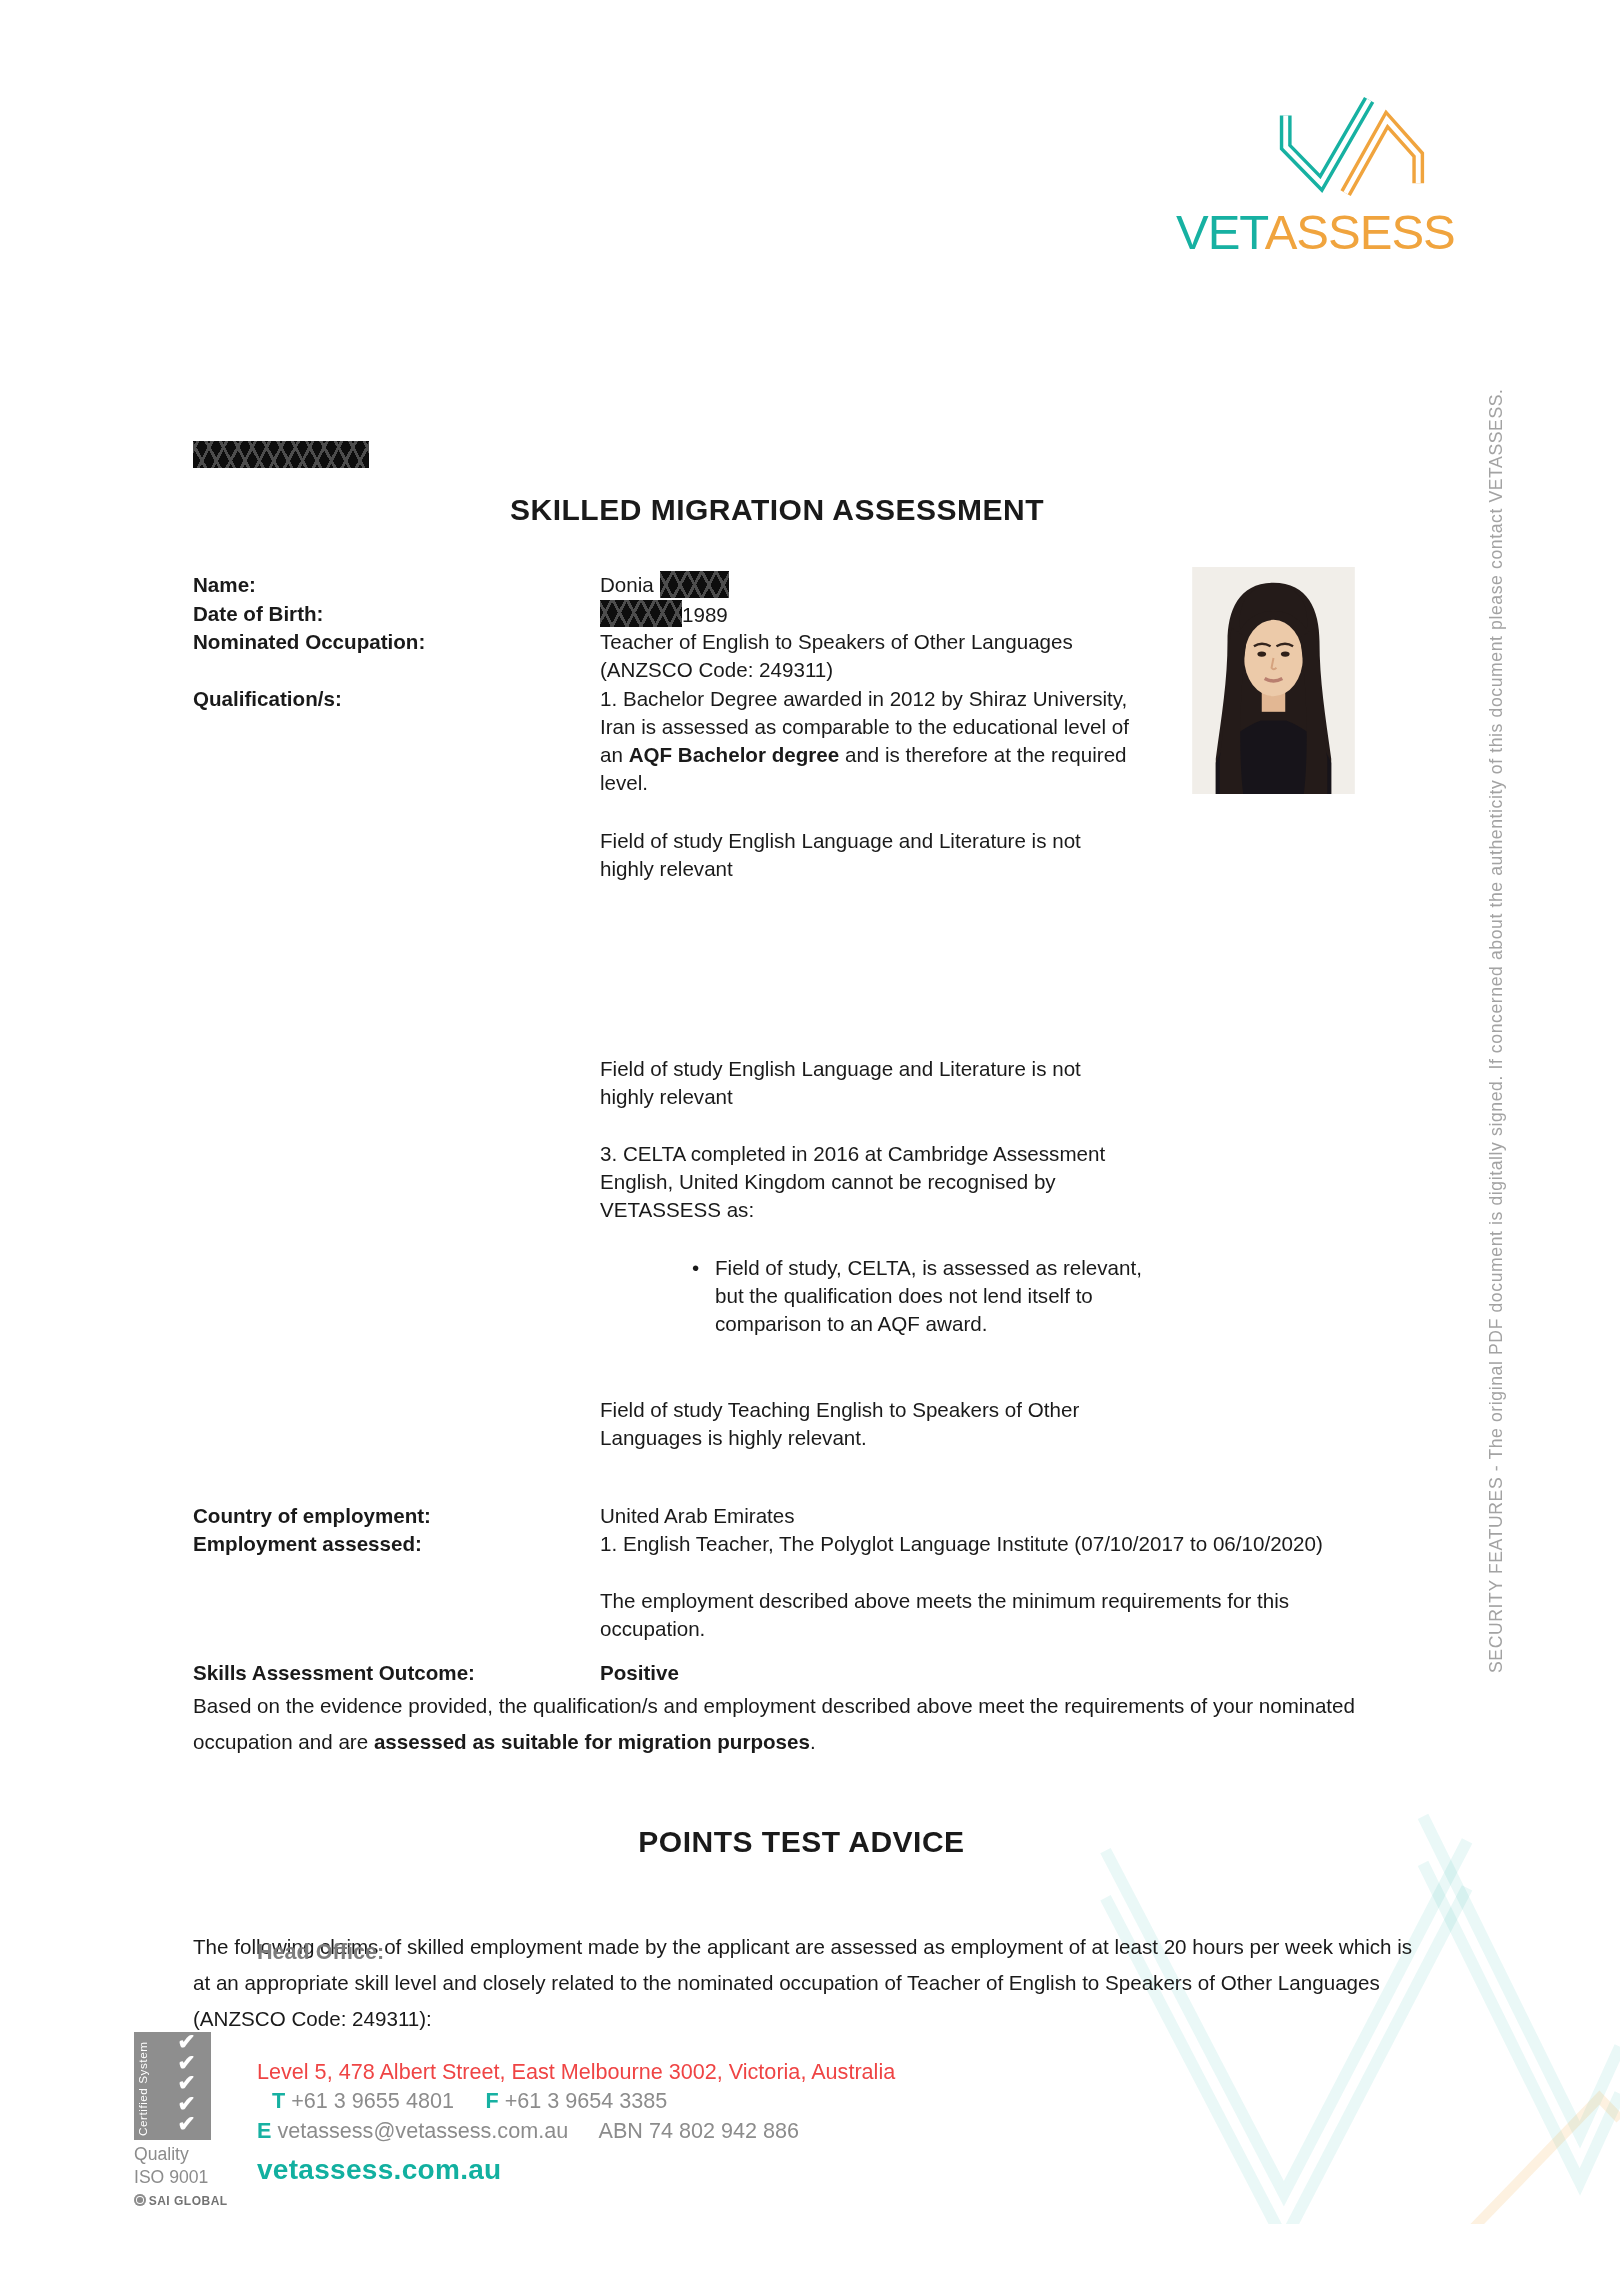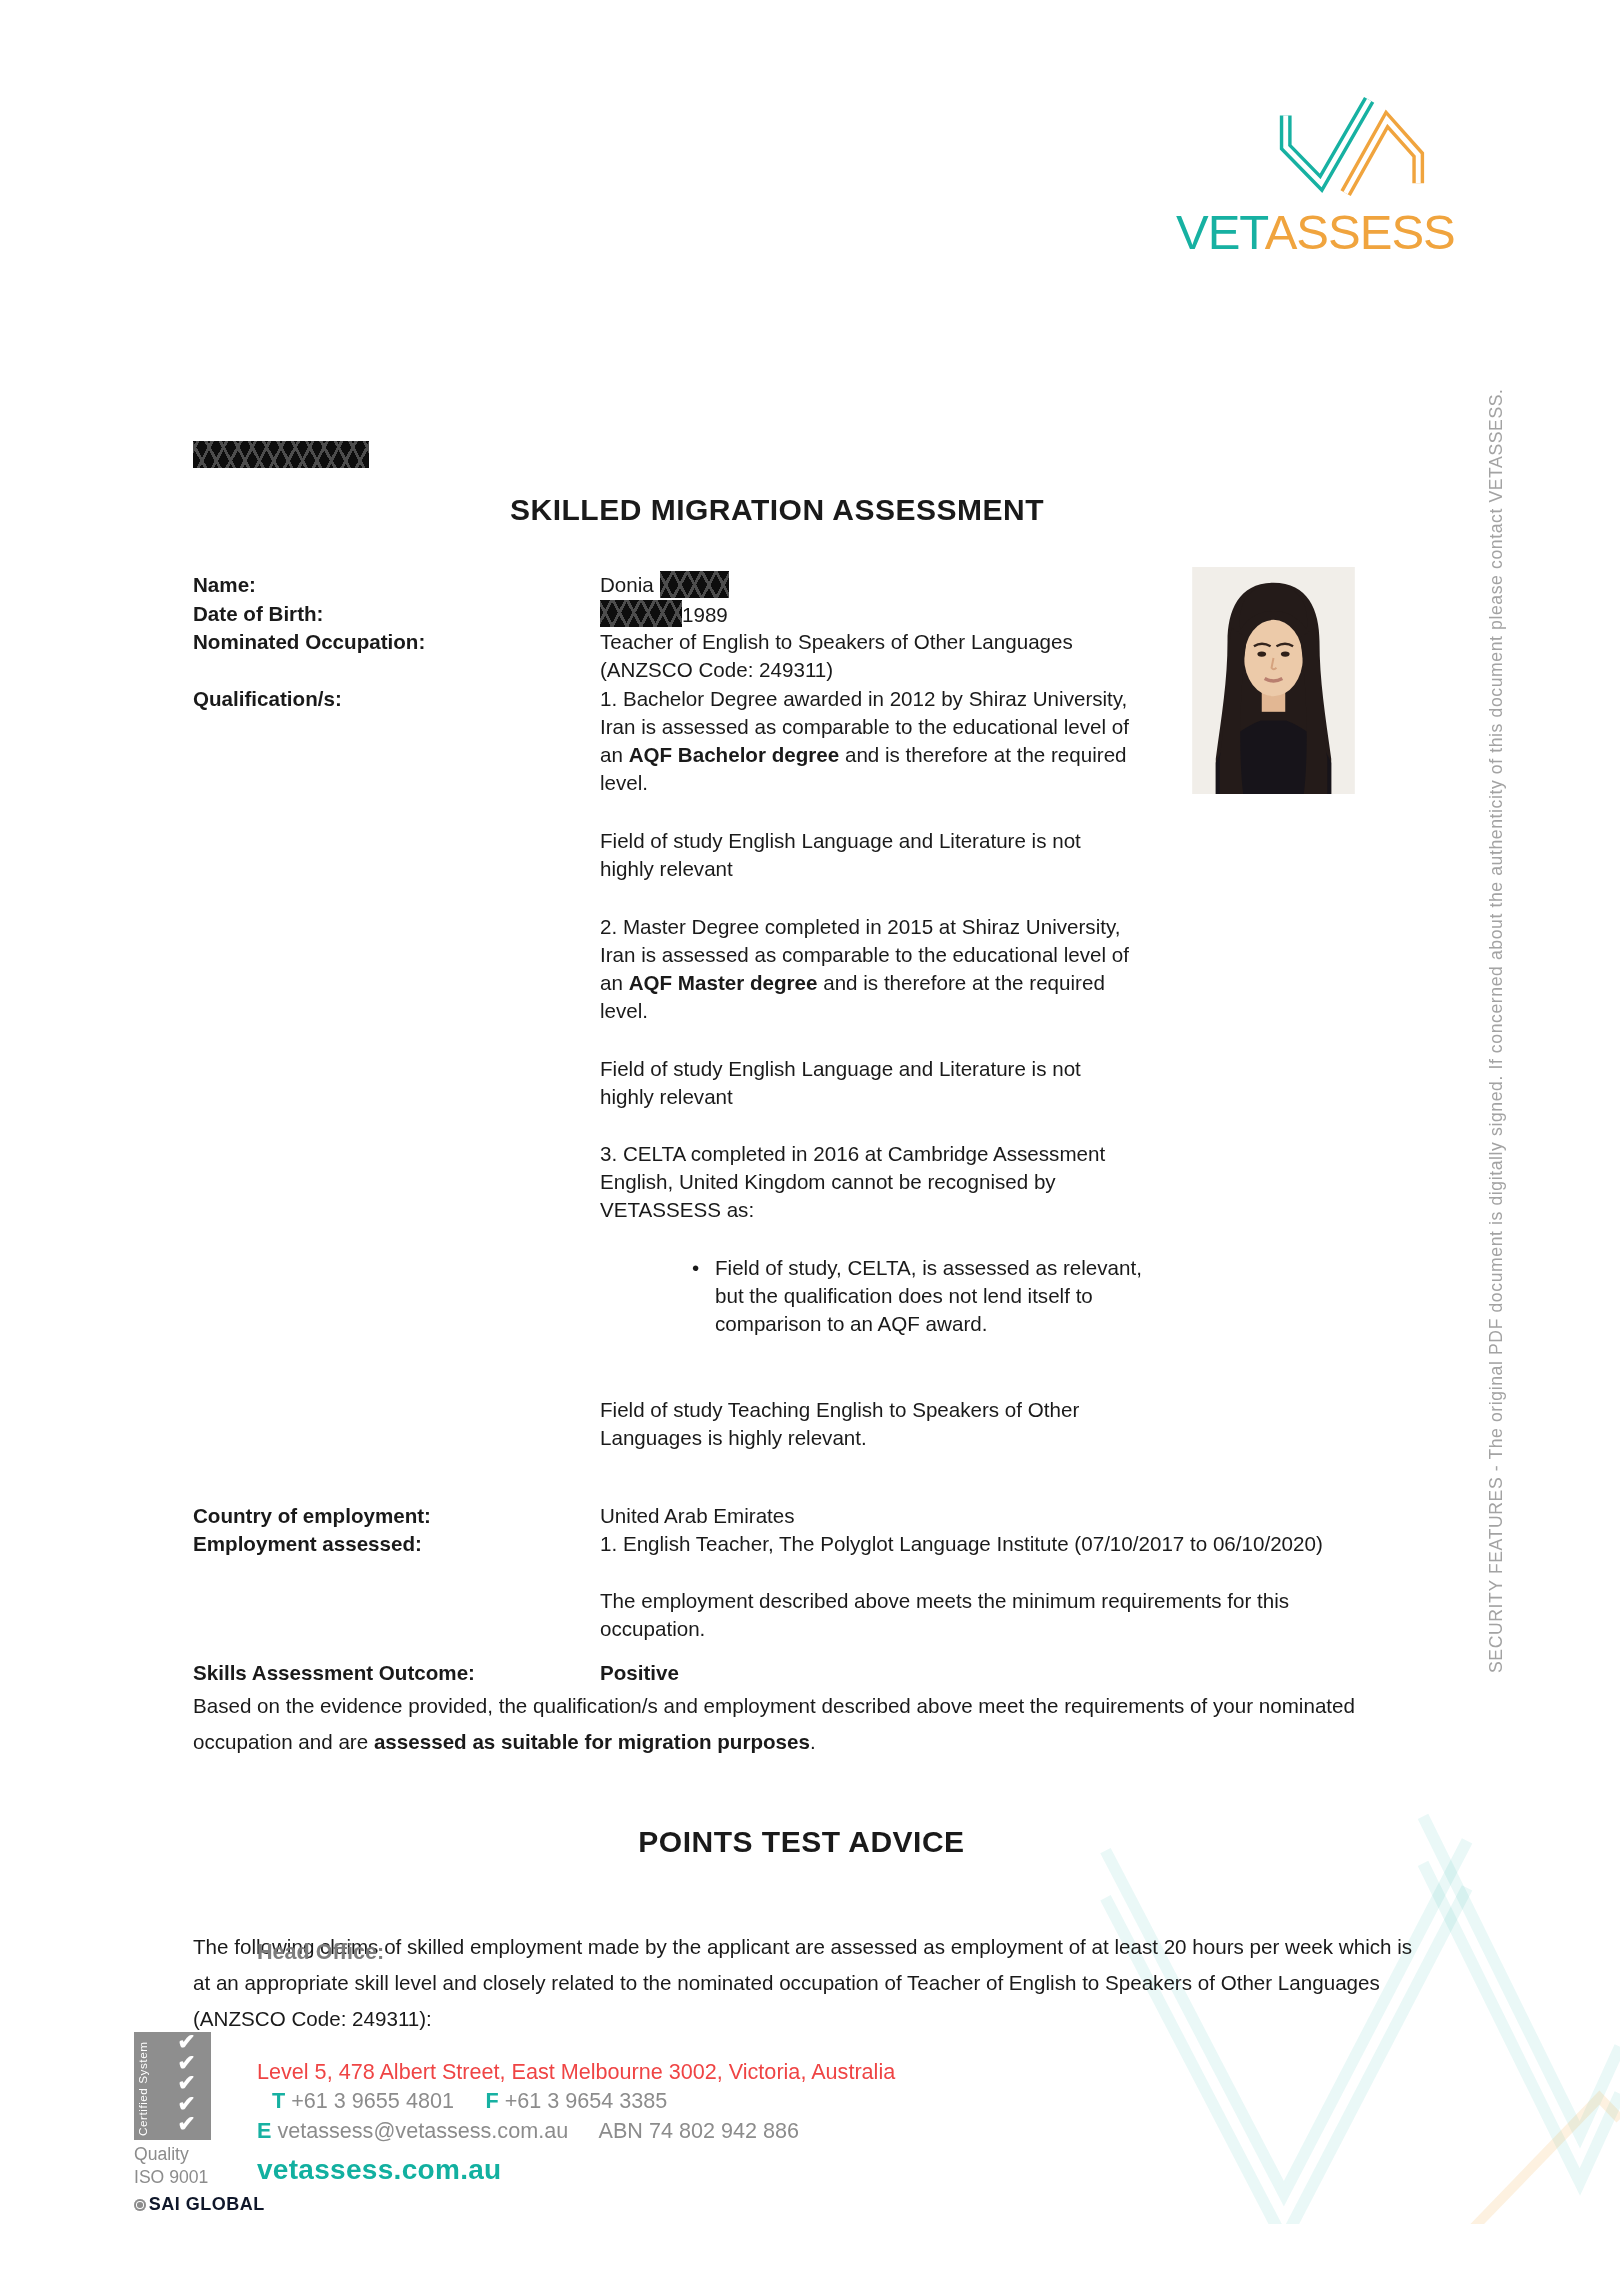--- a/index.html
+++ b/index.html
@@ -48,21 +48,21 @@
   .photo{position:absolute;left:1192px;top:567px;width:163px;height:227px;}
 
   
   .iso-box{position:absolute;left:134px;top:2032px;width:77px;height:108px;background:#8e8e8e;}
   .iso-vert{position:absolute;left:2px;top:3.9px;height:100px;width:19.6px;
     writing-mode:vertical-rl;transform:rotate(180deg);
     color:#ffffff;font-size:11.8px;letter-spacing:0.5px;white-space:nowrap;}
   .iso-checks{position:absolute;left:29px;top:0px;width:47px;text-align:center;color:#ffffff;}
   .iso-checks span{display:block;font-size:21.6px;font-weight:bold;line-height:20.6px;}
   .iso-quality{position:absolute;left:134px;top:2143px;color:#8c8c8c;font-size:17.6px;line-height:22.5px;}
-  .iso-sai{position:absolute;left:134px;top:2194px;color:#0f172a;font-size:18px;font-weight:bold;letter-spacing:0.5px;}
+  .iso-sai{position:absolute;left:134px;top:2194px;color:#737373;font-size:12px;font-weight:bold;letter-spacing:0.5px;}
   .globe-icon{display:inline-block;width:11.8px;height:11.8px;border-radius:50%;background:#8c8c8c;
     box-shadow:inset 0 0 0 2px #8c8c8c, inset 0 0 0 2.9px #ffffff;margin-right:2.9px;vertical-align:-1px;}
   .ho-label{position:absolute;left:257px;top:1939px;color:#7d7d7d;font-size:21.6px;font-weight:bold;}
   .ho-address{position:absolute;left:257px;top:2059px;color:#ef4444;font-size:21.6px;white-space:nowrap;}
   .ho-phone{position:absolute;left:257px;top:2088px;color:#8c8c8c;font-size:21.6px;white-space:nowrap;margin-left:15px;}
   .ho-email{position:absolute;left:257px;top:2118px;color:#8c8c8c;font-size:21.6px;white-space:nowrap;}
   .teal-letter{color:#17b1a2;font-weight:bold;}
   .website{position:absolute;left:257px;top:2154px;color:#12b0a0;font-size:28px;font-weight:bold;letter-spacing:0.3px;}
   .gap{display:inline-block;width:25.5px;}
 </style>
@@ -128,23 +128,20 @@
   <div class="val" style="top:628px">Teacher of English to Speakers of Other Languages (ANZSCO Code: 249311)</div>
 
   <div class="lbl" style="top:685px">Qualification/s:</div>
 
   <div class="para" style="top:685px">
     <span>1. Bachelor Degree awarded in 2012 by Shiraz University, Iran is assessed as comparable to the educational level of an </span><span class="b">AQF Bachelor degree</span><span> and is therefore at the required level.</span>
   </div>
 
   <div class="para" style="top:827px">Field of study English Language and Literature is not highly relevant</div>
 
-  <div class="para" style="top:913px">
-    <span>2. Master Degree completed in 2015 at Shiraz University, Iran is assessed as comparable to the educational level of an </span><span class="b">AQF Master degree</span><span> and is therefore at the required level.</span>
-  </div>
 
   <div class="para" style="top:1055px">Field of study English Language and Literature is not highly relevant</div>
 
   <div class="para" style="top:1140px">3. CELTA completed in 2016 at Cambridge Assessment English, United Kingdom cannot be recognised by VETASSESS as:</div>
 
   <div class="bullet-glyph" style="top:1254px">•</div>
   <div class="bullet-item" style="top:1254px">Field of study, CELTA, is assessed as relevant, but the qualification does not lend itself to comparison to an AQF award.</div>
 
   <div class="para" style="top:1396px">Field of study Teaching English to Speakers of Other Languages is highly relevant.</div>
 

